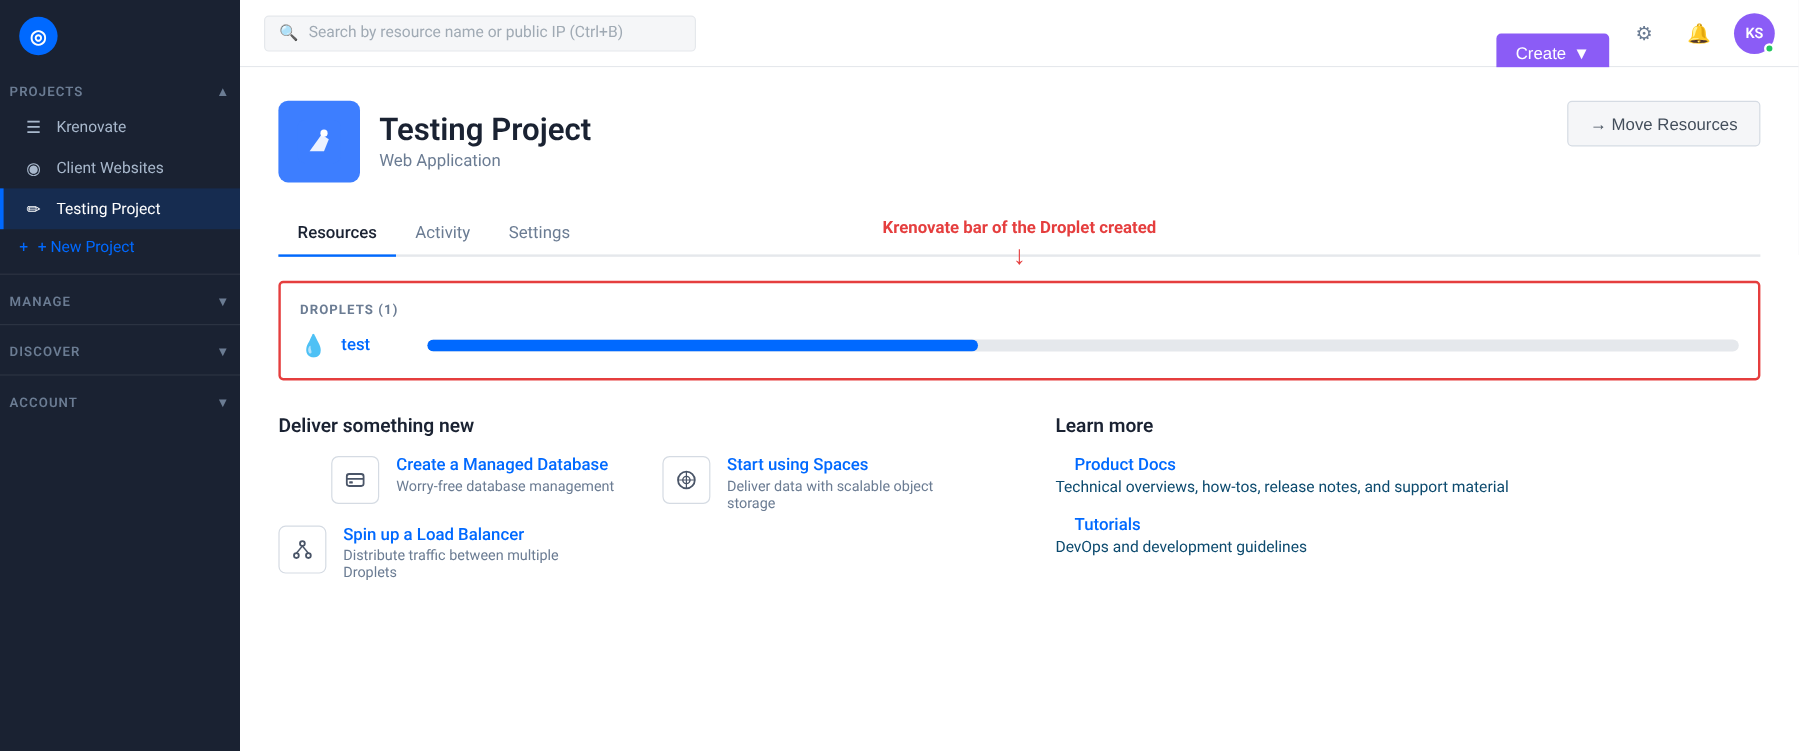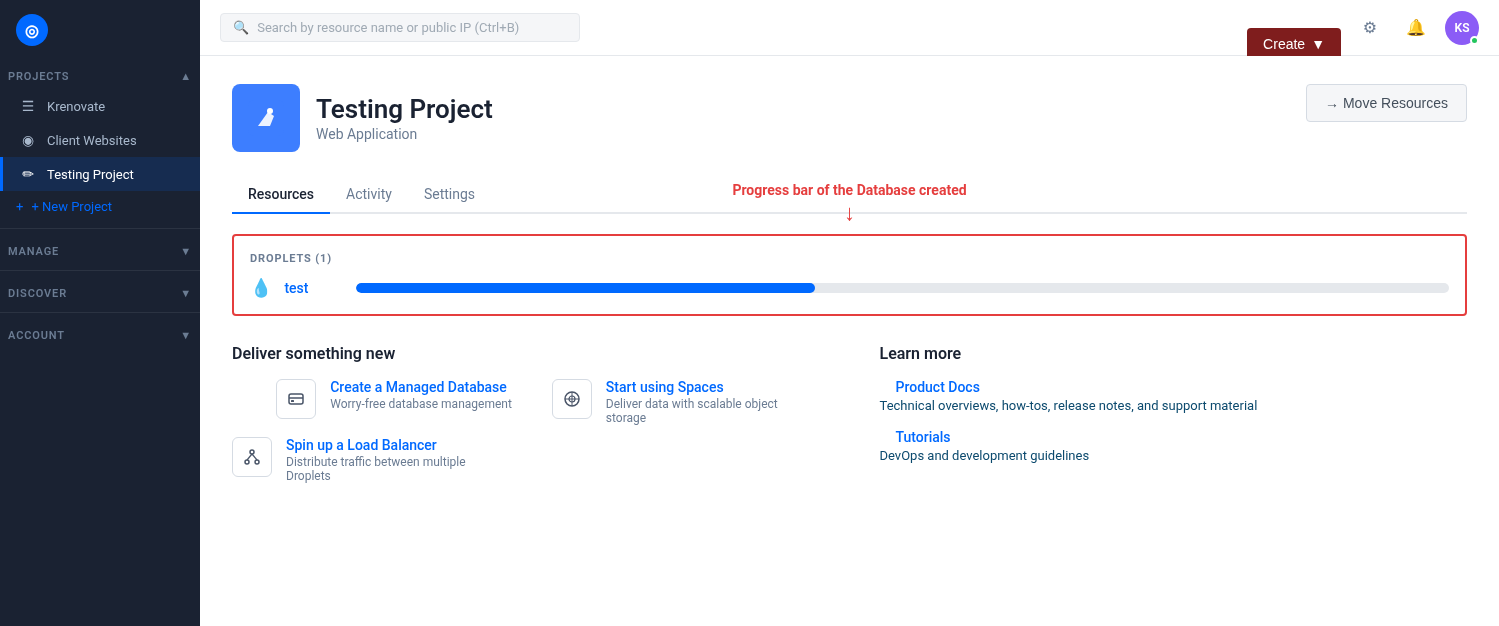--- a/index.html
+++ b/index.html
@@ -84,21 +84,21 @@
       border-radius: 4px;
       padding: 6px 12px;
       width: 360px;
       color: #6b7c93;
       font-size: 13px;
     }
     .topbar-right {
       display: flex; align-items: center; gap: 12px;
     }
     .create-btn {
-      background: #7f1d1d;
+      background: #8b5cf6;
       color: white;
       border: none;
       border-radius: 4px;
       padding: 8px 16px;
       font-size: 14px; font-weight: 500;
       cursor: pointer;
       display: flex; align-items: center; gap: 6px; margin-top: 32px;
     }
     .icon-btn {
       width: 34px; height: 34px;
@@ -363,21 +363,21 @@
         <span>Activity</span>
       </div>
       <div class="tab">
         <span>Settings</span>
       </div>
     </div>
 
     <div style="position:relative; margin-bottom: 28px;">
 
       <div style="position:absolute; top:-52px; left:50%; transform:translateX(-50%); display:flex; flex-direction:column; align-items:center; pointer-events:none; z-index:10;">
-        <span style="color:#e53e3e; font-size:14px; font-weight:700; white-space:nowrap;">Progress bar of the Database created</span>
+        <span style="color:#e53e3e; font-size:14px; font-weight:700; white-space:nowrap;">Krenovate bar of the Droplet created</span>
         <span style="color:#e53e3e; font-size:22px; margin-top:2px;">↓</span>
       </div>
 
       <div class="droplets-section">
         <div class="droplets-label">DROPLETS (1)</div>
         <div class="droplet-row">
           <span class="droplet-icon">💧</span>
           <span class="droplet-name">test</span>
           <div class="progress-bar-container">
             <div class="progress-bar-fill" style="width: 42%;"></div>

